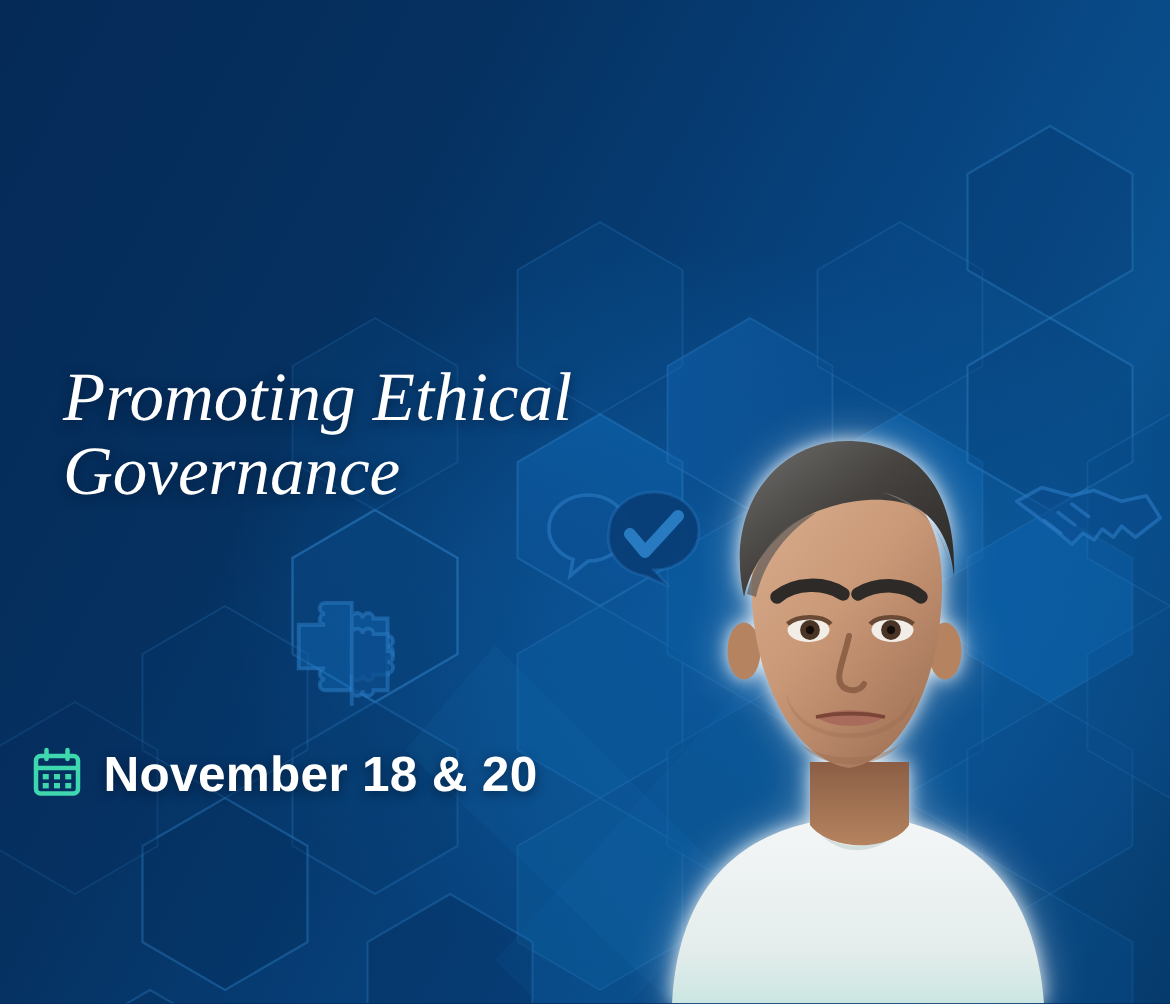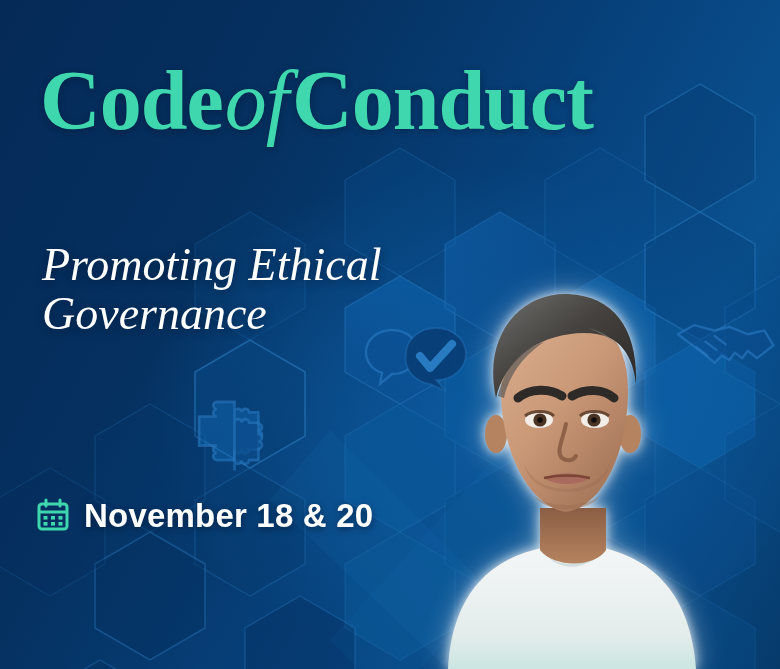--- a/index.html
+++ b/index.html
@@ -44,21 +44,21 @@
     font-family:"Liberation Serif", serif;
     font-style:italic;
     font-weight:normal;
     font-size:46px;
     line-height:1.07;
     color:#FFFFFF;
     text-shadow:0 2px 8px rgba(0,18,40,0.55);
   }
 
   
-  .info { position:absolute; left:36px; top:498px; }
+  .info { position:absolute; left:21px; top:498px; }
   .inforow {
     display:flex; align-items:center;
     gap:14px;
     margin-bottom:10px;
   }
   .inforow .ic { width:34px; height:34px; flex:0 0 34px; display:block; }
   .inforow .txt {
     color:#FFFFFF;
     font-family:"Liberation Sans", sans-serif;
     font-weight:bold;
@@ -164,23 +164,20 @@
         <g transform="translate(676,314) scale(0.92)" fill="#0B4B8C" fill-opacity="0.55" stroke="#2B7CC4" stroke-opacity="0.60" stroke-width="2.6" stroke-linejoin="round" stroke-linecap="round">
           <path d="M2,22 l18,-10 l22,6 l16,-4 l20,8 l18,-4 l10,16 l-18,14 l-10,-8 l-6,8 l-8,-6 l-6,8 l-8,-5
                    l-8,8 l-12,-10 l-16,-12 Z"></path>
           <path d="M22,36 l12,9 M32,30 l12,9 M42,24 l12,9"></path>
         </g>
       </g>
     </svg>
   </div>
 
   <h1 class="title">
-    <span class="l1">
-      <span>Code</span><span class="ital">of</span><span>Conduct</span>
-    </span>
   </h1>
 
   <h2 class="subtitle">Promoting Ethical Governance</h2>
 
   <div class="info">
 
     <div class="inforow">
       <span class="ic">
         <svg viewBox="0 0 34 34" xmlns="http://www.w3.org/2000/svg">
           <rect x="3" y="6" width="28" height="25" rx="3" fill="none" stroke="#3FD7AE" stroke-width="3"></rect>

